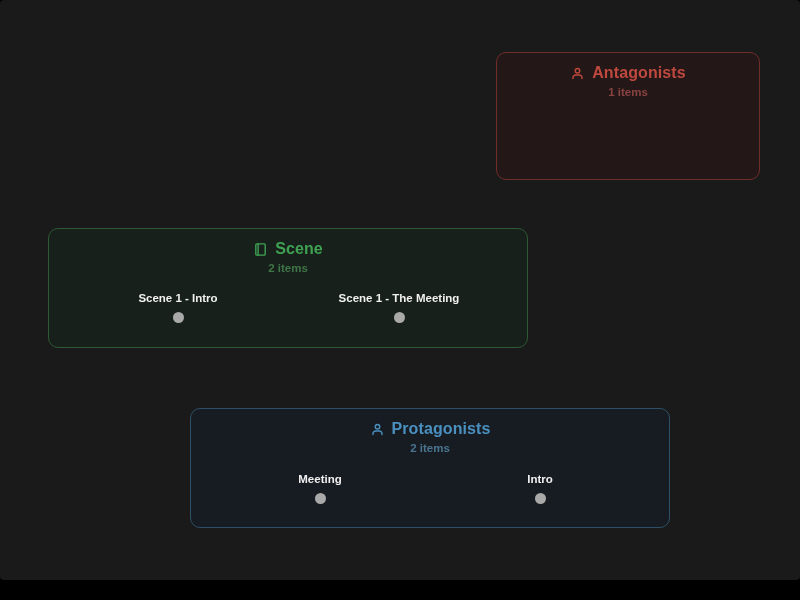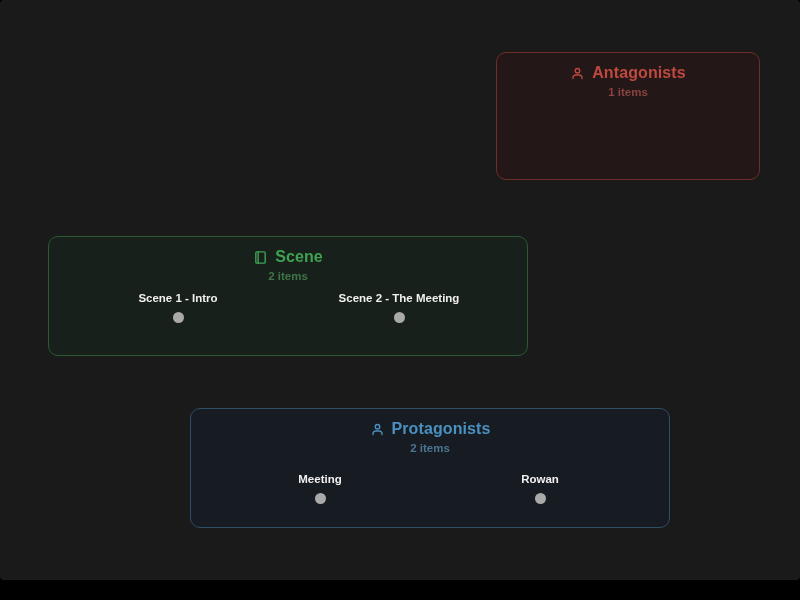--- a/index.html
+++ b/index.html
@@ -110,40 +110,40 @@
             <svg viewBox="0 0 24 24" fill="none" stroke="currentColor" stroke-width="2.2" stroke-linecap="round" stroke-linejoin="round">
               <circle cx="12" cy="7.5" r="3.6"></circle>
               <path d="M4.8 20v-1.3a4.4 4.4 0 0 1 4.4-4.4h5.6a4.4 4.4 0 0 1 4.4 4.4V20"></path>
             </svg>
           </span>
           <span class="group-title" style="color: rgb(192, 73, 63);">Antagonists</span>
         </div>
         <div class="group-count" style="color: rgb(138, 67, 64);">1 items</div>
       </div>
     </div>
-    <div class="group-box" style="left: 48px; top: 236px; width: 480px; height: 120px; border-color: rgb(45, 88, 52); background: rgb(23, 32, 26);">
+    <div class="group-box" style="left: 48px; top: 228px; width: 480px; height: 120px; border-color: rgb(45, 88, 52); background: rgb(23, 32, 26);">
       <div class="group-header">
         <div class="group-title-row">
           <span class="group-icon" style="color: rgb(63, 162, 83);">
             <svg viewBox="0 0 24 24" fill="none" stroke="currentColor" stroke-width="2.2" stroke-linecap="round" stroke-linejoin="round">
               <rect x="4.5" y="3" width="15" height="18" rx="1.6"></rect>
               <line x1="8.2" y1="3" x2="8.2" y2="21"></line>
             </svg>
           </span>
           <span class="group-title" style="color: rgb(63, 162, 83);">Scene</span>
         </div>
         <div class="group-count" style="color: rgb(63, 117, 71);">2 items</div>
       </div>
     </div>
     <div class="node" style="left: 178px; top: 293px;">
       <div class="node-label">Scene 1 - Intro</div>
       <div class="node-dot" style="background: rgb(169, 169, 169);"></div>
     </div>
     <div class="node" style="left: 399px; top: 293px;">
-      <div class="node-label">Scene 2 - The Meeting</div>
+      <div class="node-label">Scene 1 - The Meeting</div>
       <div class="node-dot" style="background: rgb(169, 169, 169);"></div>
     </div>
     <div class="group-box" style="left: 190px; top: 408px; width: 480px; height: 120px; border-color: rgb(47, 79, 102); background: rgb(23, 28, 34); padding-left: 32px;">
       <div class="group-header">
         <div class="group-title-row">
           <span class="group-icon" style="color: rgb(74, 144, 192);">
             <svg viewBox="0 0 24 24" fill="none" stroke="currentColor" stroke-width="2.2" stroke-linecap="round" stroke-linejoin="round">
               <circle cx="12" cy="7.5" r="3.6"></circle>
               <path d="M4.8 20v-1.3a4.4 4.4 0 0 1 4.4-4.4h5.6a4.4 4.4 0 0 1 4.4 4.4V20"></path>
             </svg>
@@ -151,16 +151,16 @@
           <span class="group-title" style="color: rgb(74, 144, 192);">Protagonists</span>
         </div>
         <div class="group-count" style="color: rgb(74, 117, 144);">2 items</div>
       </div>
     </div>
     <div class="node" style="left: 320px; top: 474px;">
       <div class="node-label">Meeting</div>
       <div class="node-dot" style="background: rgb(169, 169, 169);"></div>
     </div>
     <div class="node" style="left: 540px; top: 474px;">
-      <div class="node-label">Rowan</div>
+      <div class="node-label">Intro</div>
       <div class="node-dot" style="background: rgb(169, 169, 169);"></div>
     </div>
   </div>
 
 </body></html>

